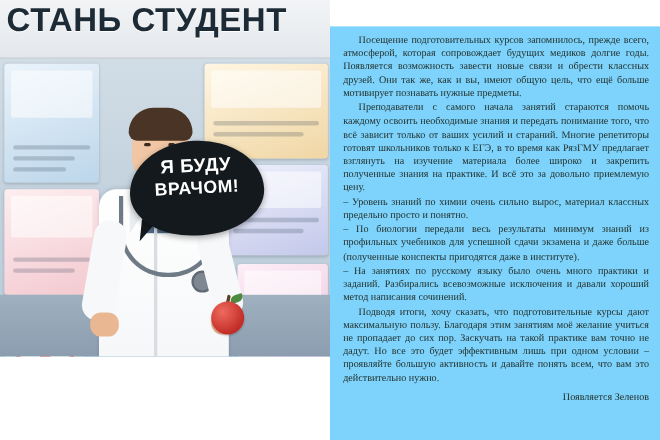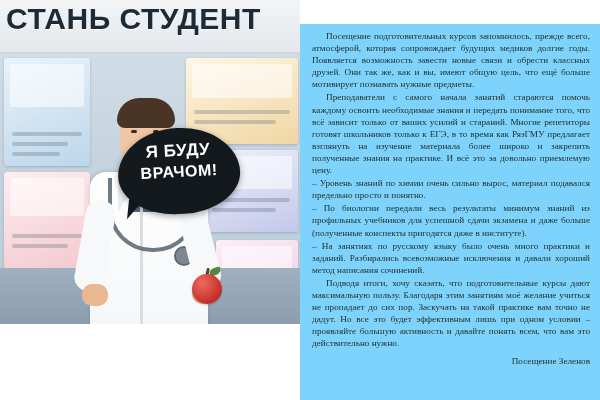--- a/index.html
+++ b/index.html
@@ -330,22 +330,22 @@
       <div class="sign-text">
         <div>Я БУДУ</div>
         <div class="line2">ВРАЧОМ!</div>
       </div>
     </div>
   </div>
 
   <div class="textpanel">
     <p>Посещение подготовительных курсов запомнилось, прежде всего, атмосферой, которая сопровождает будущих медиков долгие годы. Появляется возможность завести новые связи и обрести классных друзей. Они так же, как и вы, имеют общую цель, что ещё больше мотивирует познавать нужные предметы.</p>
     <p>Преподаватели с самого начала занятий стараются помочь каждому освоить необходимые знания и передать понимание того, что всё зависит только от ваших усилий и стараний. Многие репетиторы готовят школьников только к ЕГЭ, в то время как РязГМУ предлагает взглянуть на изучение материала более широко и закрепить полученные знания на практике. И всё это за довольно приемлемую цену.</p>
-    <p class="dash">– Уровень знаний по химии очень сильно вырос, материал подавался предельно просто и понятно.</p>
+    <p class="dash">– Уровень знаний по химии очень сильно вырос, материал классных предельно просто и понятно.</p>
     <p class="dash">– По биологии передали весь результаты минимум знаний из профильных учебников для успешной сдачи экзамена и даже больше (полученные конспекты пригодятся даже в институте).</p>
     <p class="dash">– На занятиях по русскому языку было очень много практики и заданий. Разбирались всевозможные исключения и давали хороший метод написания сочинений.</p>
     <p>Подводя итоги, хочу сказать, что подготовительные курсы дают максимальную пользу. Благодаря этим занятиям моё желание учиться не пропадает до сих пор. Заскучать на такой практике вам точно не дадут. Но все это будет эффективным лишь при одном условии – проявляйте большую активность и давайте понять всем, что вам это действительно нужно.</p>
     <div class="sig">
-      <div>Посещение Зеленов</div>
+      <div>Появляется Зеленов</div>
     </div>
   </div>
 
 </div>
 
 </body></html>

